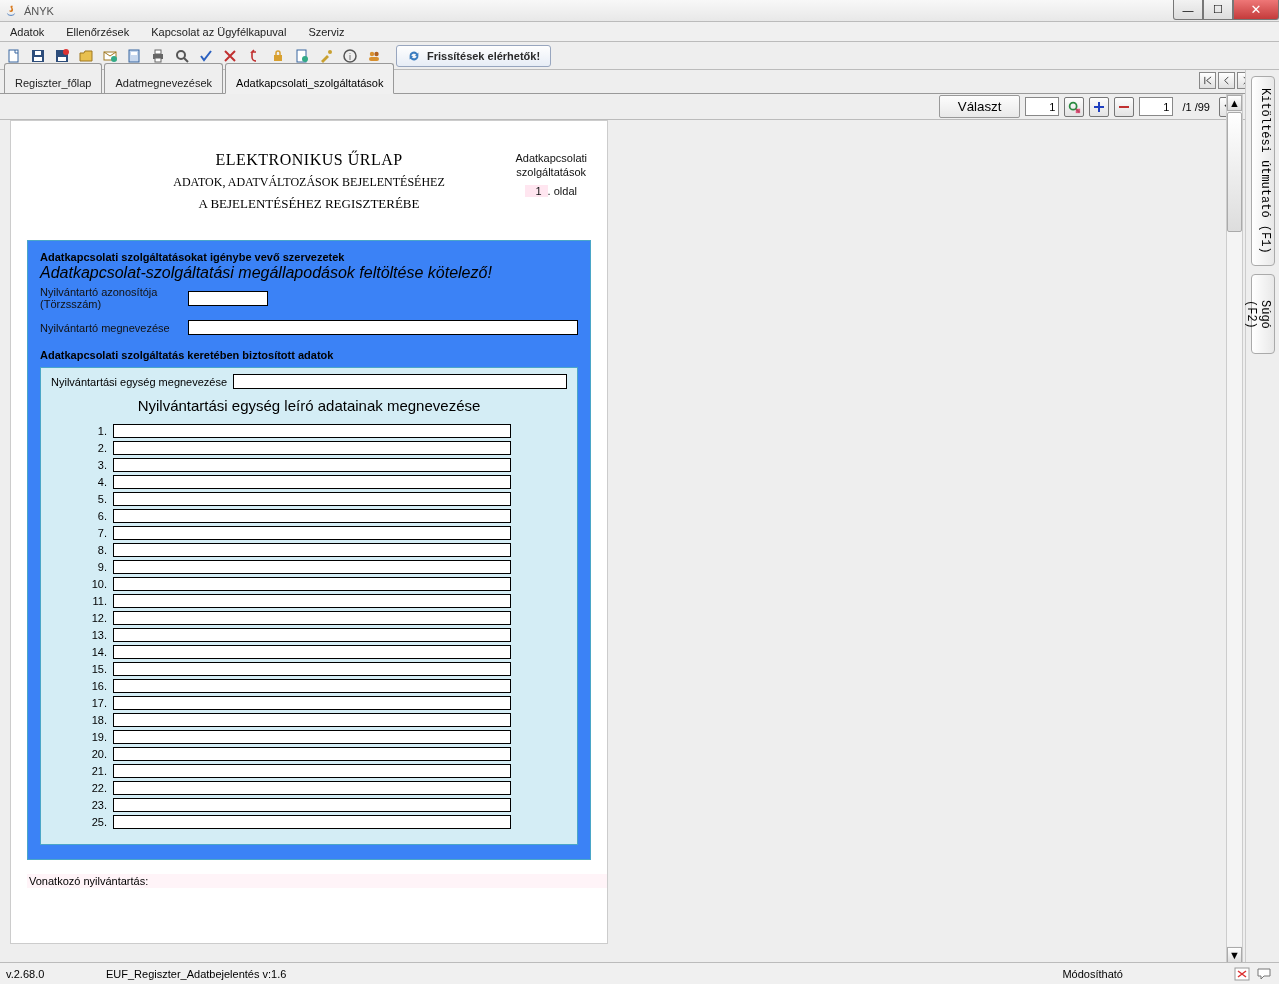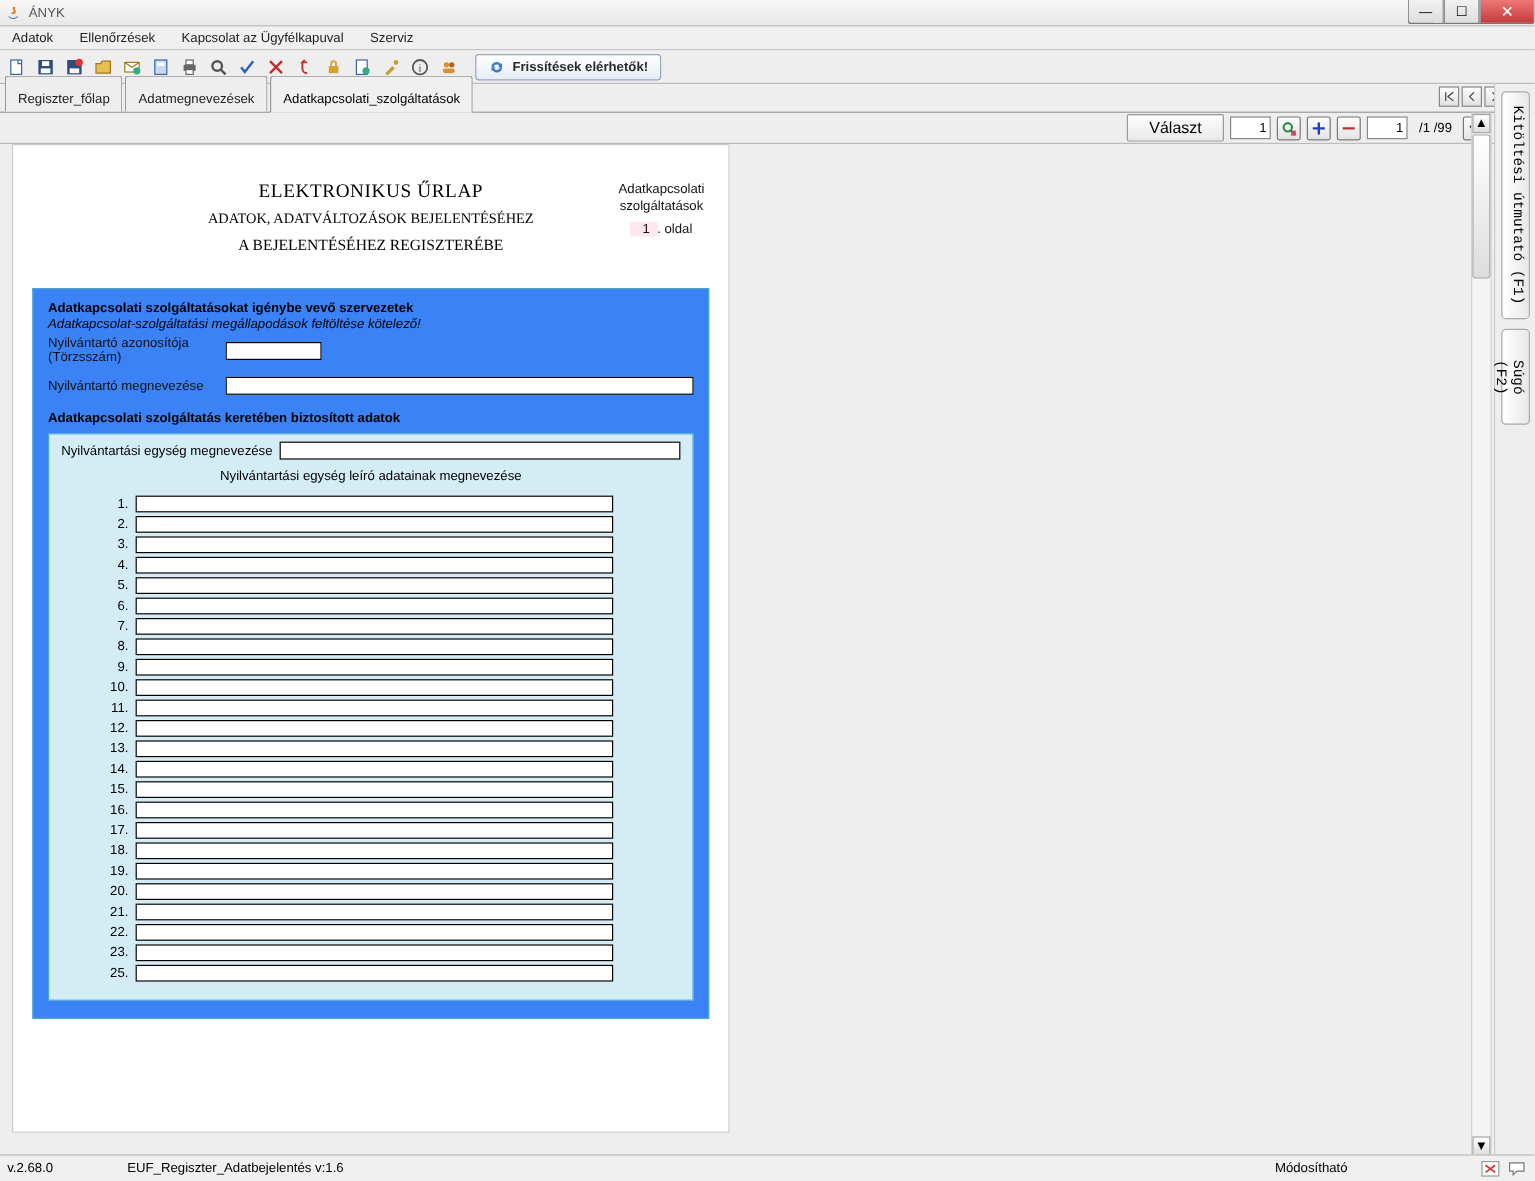--- a/index.html
+++ b/index.html
@@ -80,34 +80,34 @@
 .page-header { text-align: center; margin-top: 30px; position:relative; }
 .page-header .topcorner { position:absolute; right:20px; top:0; text-align:center; font-size:11px; line-height:1.3; color:#111; }
 .ph1 { font-size: 16px; letter-spacing: 0.5px; font-family: Georgia, serif; margin-bottom: 6px; }
 .ph2 { font-size: 12px; font-family: Georgia, serif; margin-bottom: 6px; }
 .ph3 { font-size: 13px; font-family: Georgia, serif; }
 .blueblock {
   margin: 28px 16px 0; border: 1px solid #4aa6c8;
   background: #3b82f6; padding: 10px 12px 14px;
 }
 .bb-title { font-weight: bold; font-size: 11px; }
-.bb-sub { font-style: italic; font-size: 11px; margin-top: 1px; }
+.bb-sub { font-style: italic; font-size: 16px; margin-top: 1px; }
 .frow { display:flex; align-items:center; margin-top: 10px; }
 .frow .flab { width: 148px; font-size: 11px; color:#111; }
 .frow .flab2 { width: 148px; font-size: 11px; line-height:1.1; color:#111; }
 .finput { flex:1; height:15px; border:1px solid #000; background:#fff; }
 .finput.sm { flex: none; width: 80px; }
 .bb-sec { font-weight: bold; font-size: 11px; margin-top: 14px; }
 .inner {
   margin: 6px 0 0; border: 1px solid #4aa6c8; padding: 6px 10px 12px; background:#d4edf5;
 }
 .inner .irow1 { display:flex; align-items:center; gap:6px; }
 .inner .ilab { font-size: 11px; }
 .inner .iin { flex:1; height:15px; border:1px solid #000; background:#fff; }
-.inner .ihead { text-align:center; font-size:11px; margin-top:8px; }
+.inner .ihead { text-align:center; font-size:15px; margin-top:8px; }
 .list { margin-top: 10px; }
 .lrow { display:flex; align-items:center; gap: 6px; margin-bottom: 3px; padding-left: 34px; }
 .lrow .ln { width: 22px; text-align:right; font-size:11px; }
 .lrow .lin { width: 398px; height:14px; border:1px solid #000; background:#fff; }
 .footer-label { margin: 14px 0 0 16px; font-size: 11px; background:#fff4f8; padding:1px 4px 1px 2px; }
 .sidepanel {
   position:absolute; right:0; top:70px; bottom:20px; width:34px;
   background:#eee; border-left:1px solid #ccc;
   display:flex; flex-direction:column; align-items:center; gap:8px; padding-top:6px;
 }
@@ -443,20 +443,21 @@
               <div class="lin"></div>
             </div>
             <div class="lrow">
               <div class="ln">25.</div>
               <div class="lin"></div>
             </div>
           </div>
       </div>
     </div>
 
+    <div class="footer-label">Vonatkozó nyilvántartás:</div>
   </div>
 </div>
 
 <div class="scroll-v">
   <div class="arrow">▲</div>
   <div class="track">
     <div class="thumb"></div>
   </div>
   <div class="arrow bot">▼</div>
 </div>

